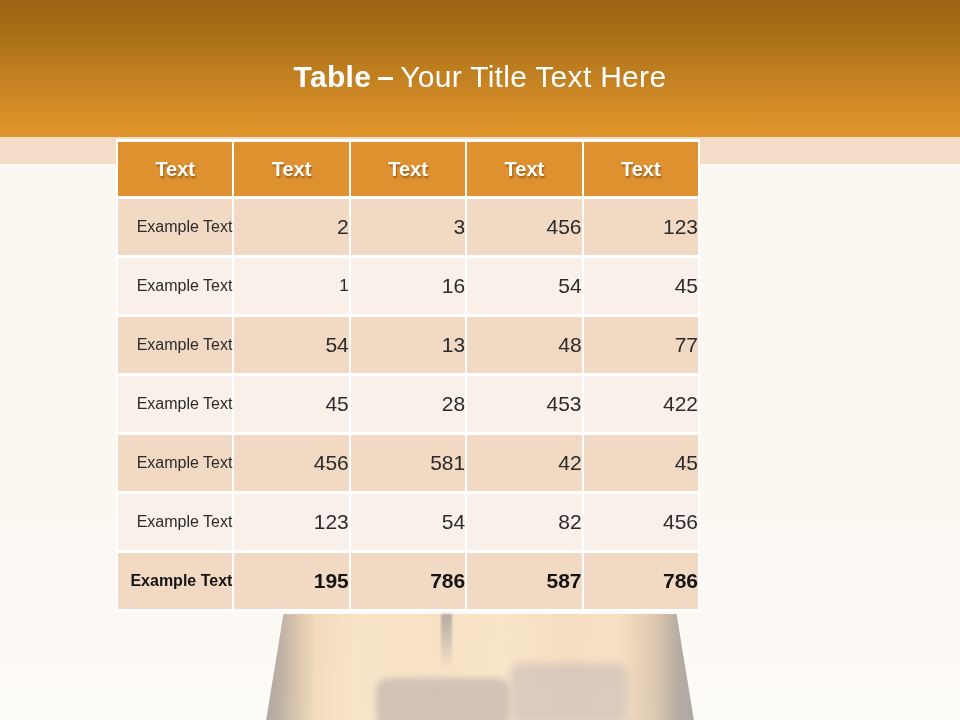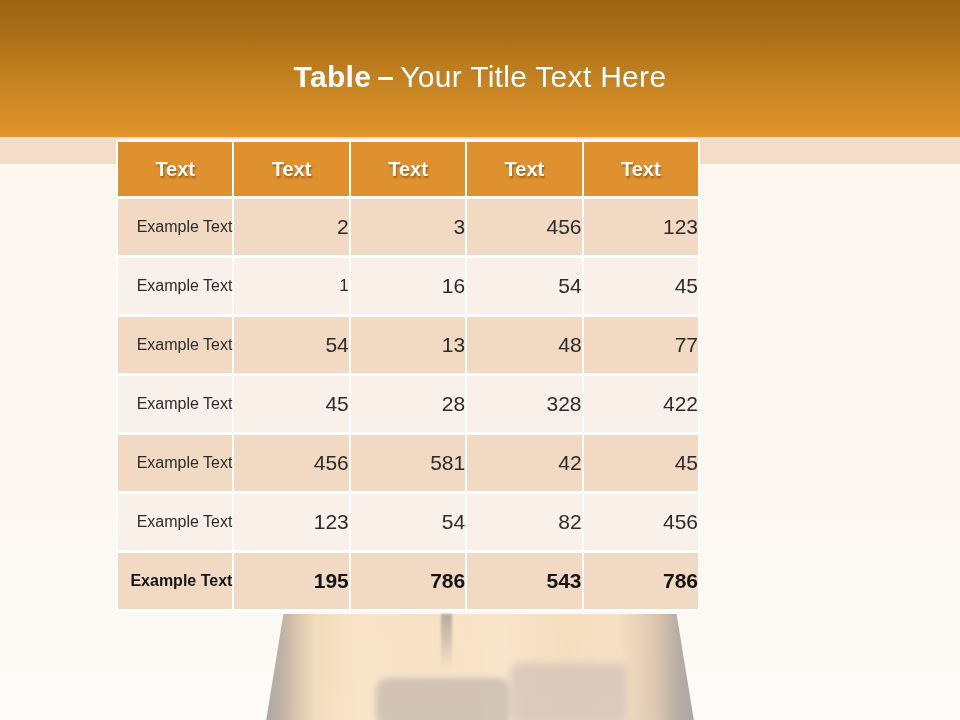--- a/index.html
+++ b/index.html
@@ -138,40 +138,40 @@
         <td class="label">Example Text</td>
         <td>54</td>
         <td>13</td>
         <td>48</td>
         <td>77</td>
       </tr>
       <tr>
         <td class="label">Example Text</td>
         <td>45</td>
         <td>28</td>
-        <td>328</td>
+        <td>453</td>
         <td>422</td>
       </tr>
       <tr>
         <td class="label">Example Text</td>
         <td>456</td>
         <td>581</td>
         <td>42</td>
         <td>45</td>
       </tr>
       <tr>
         <td class="label">Example Text</td>
         <td>123</td>
         <td>54</td>
         <td>82</td>
         <td>456</td>
       </tr>
       <tr>
         <td class="label">Example Text</td>
         <td>195</td>
         <td>786</td>
-        <td>543</td>
+        <td>587</td>
         <td>786</td>
       </tr>
     </tbody>
   </table>
 
 </div>
 
 </body></html>

